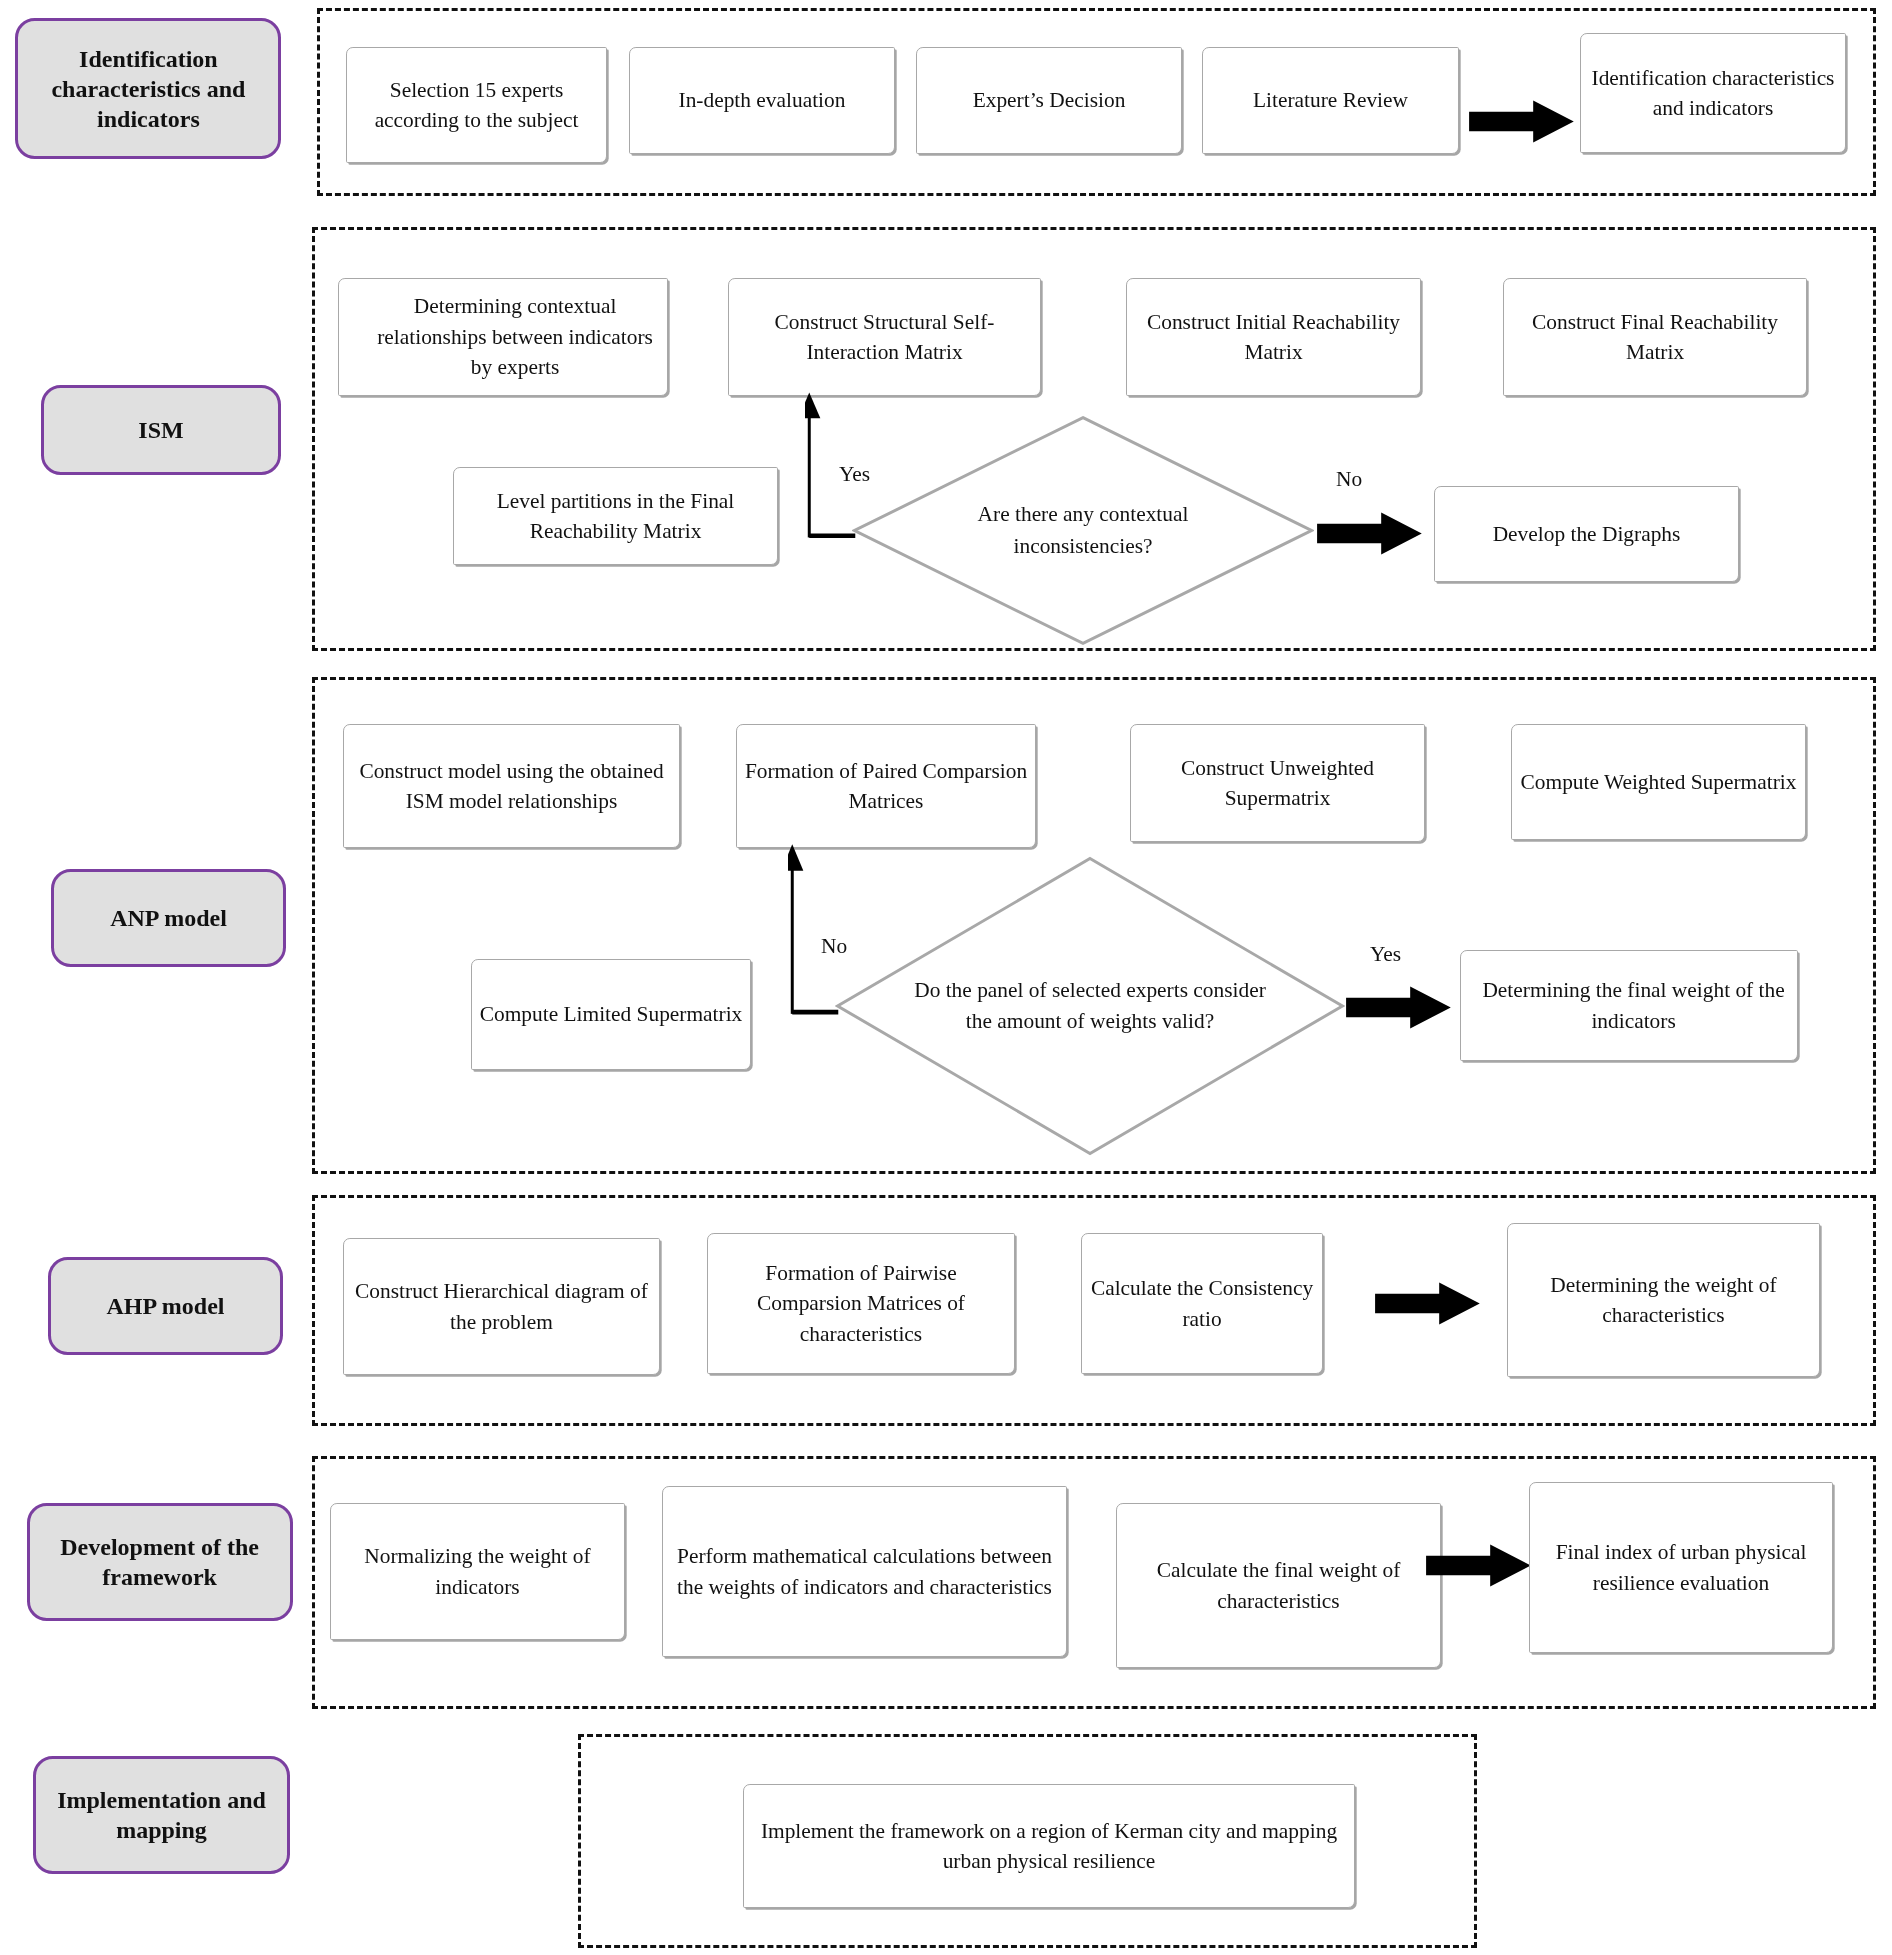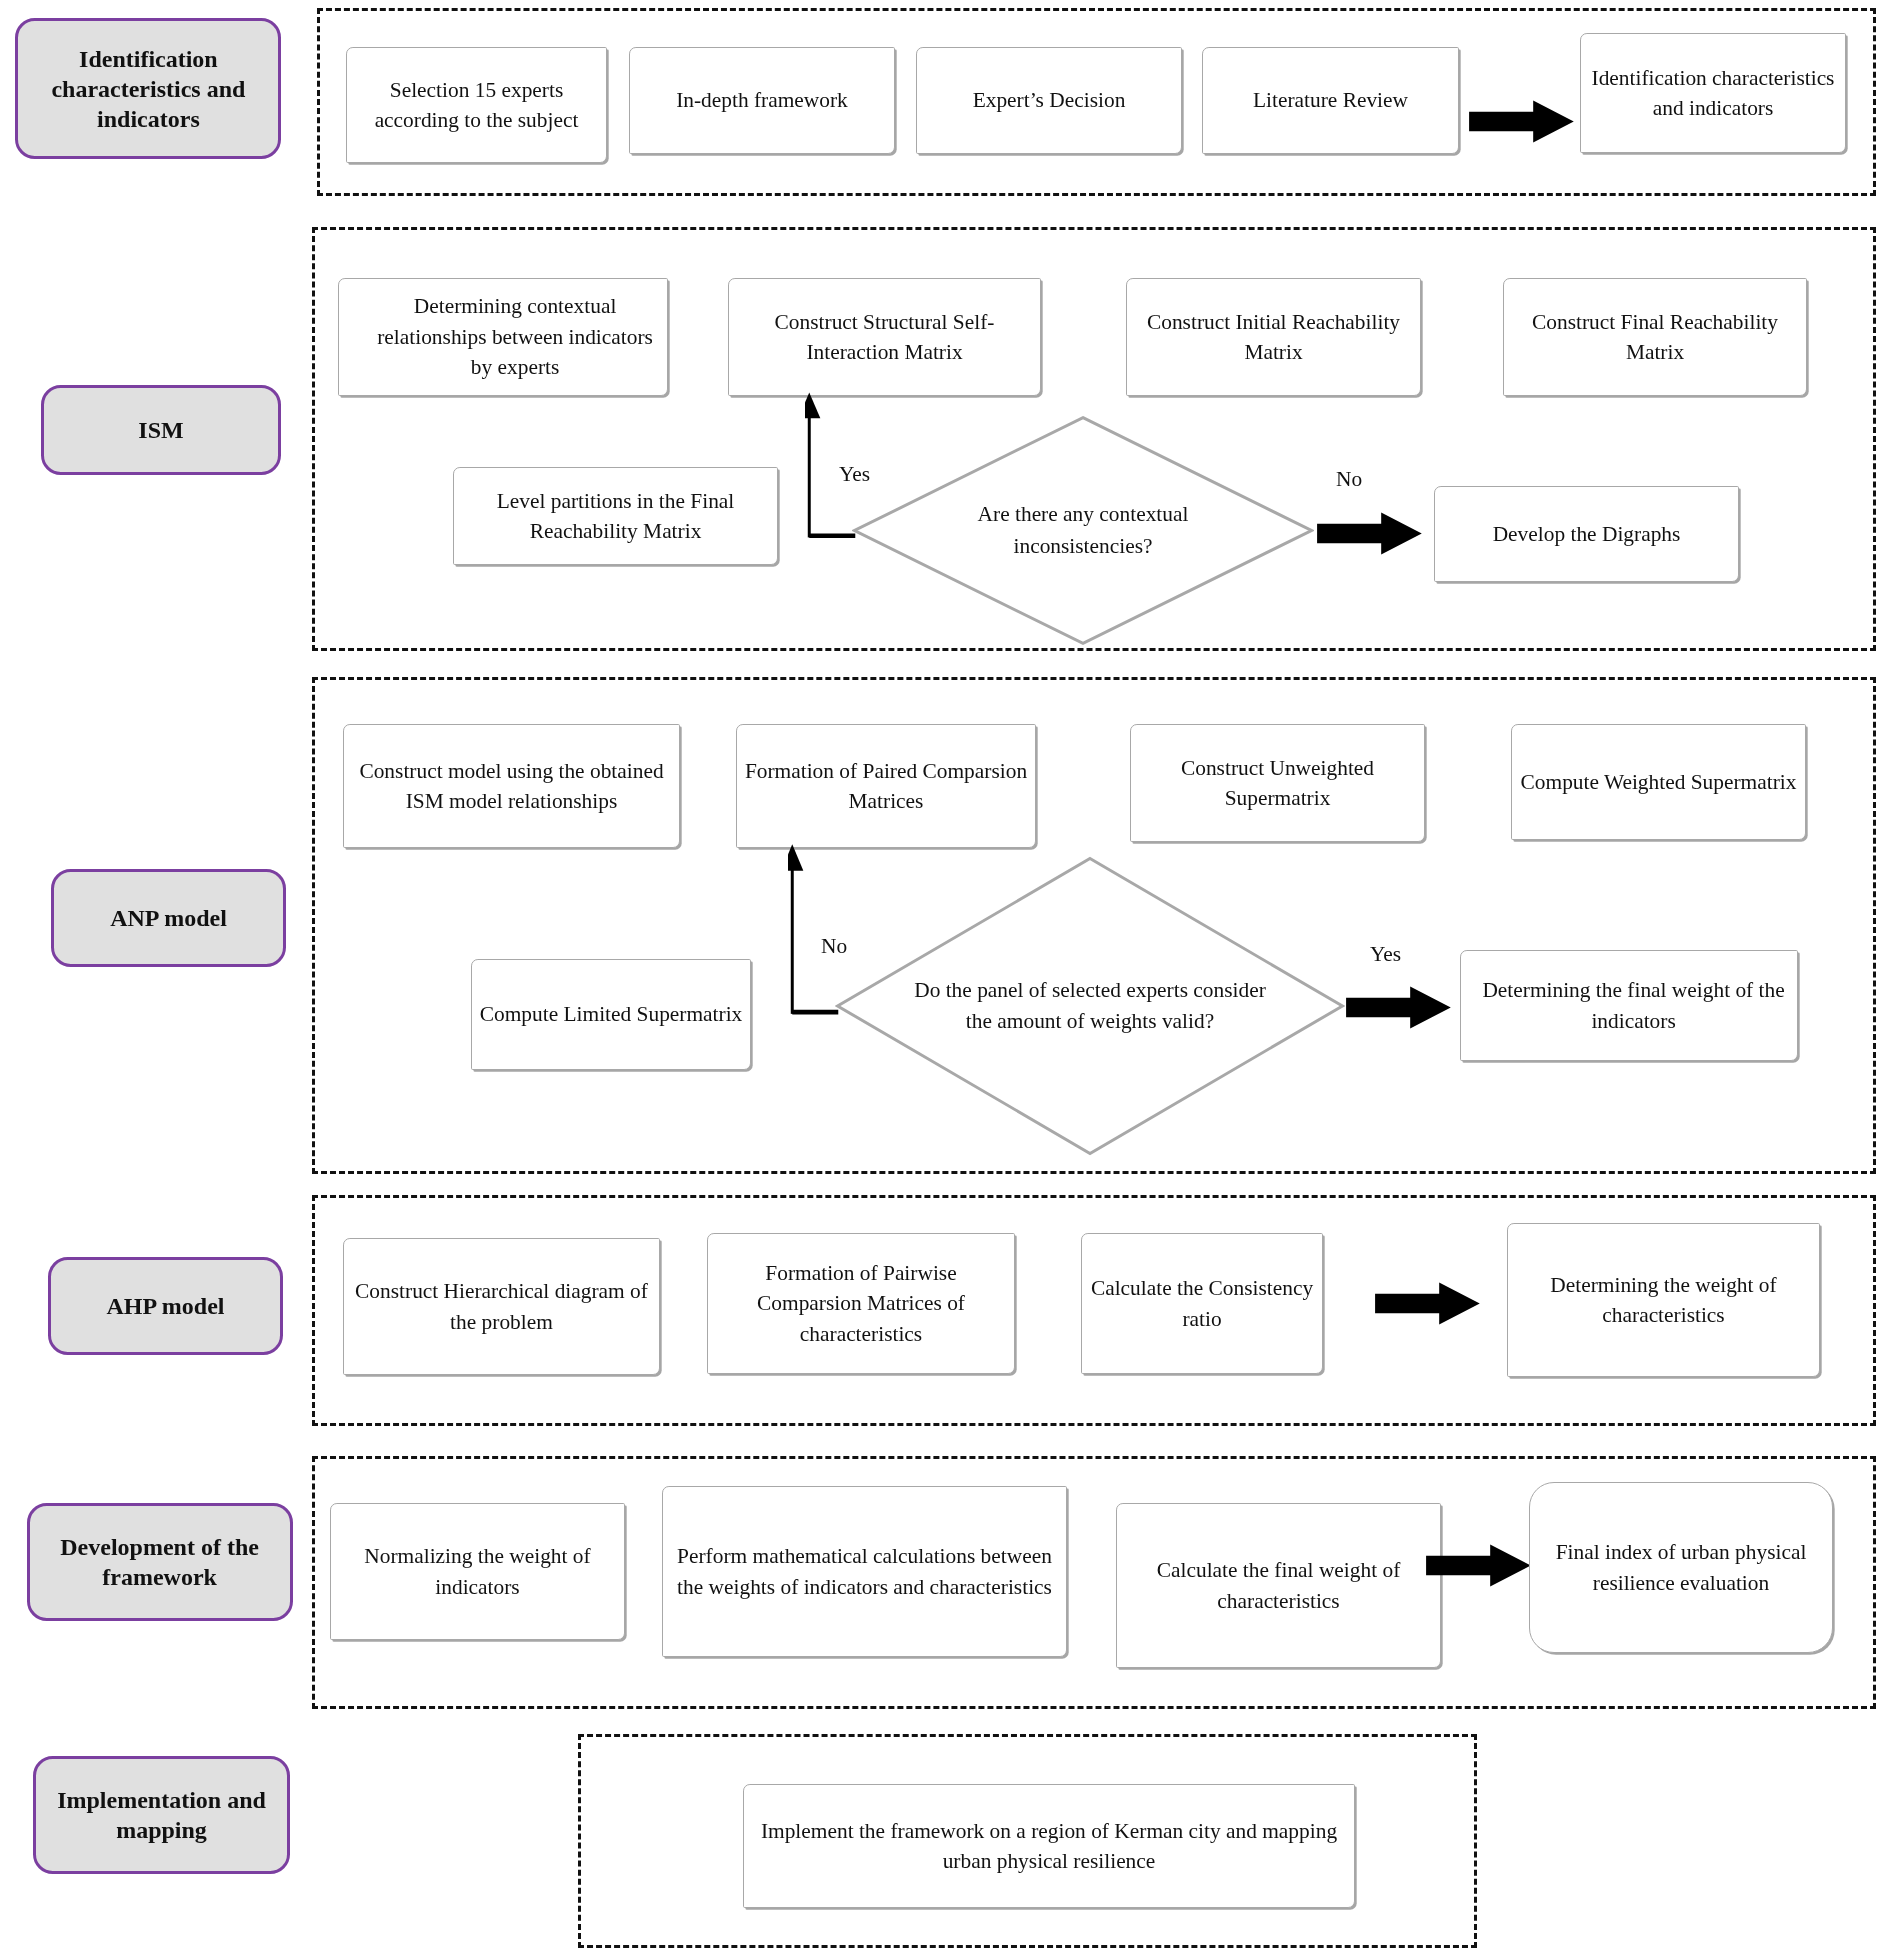--- a/index.html
+++ b/index.html
@@ -81,21 +81,21 @@
 </head>
 <body>
 
 <div class="canvas">
 
   <div class="stage-label" style="left:15.4px; top:18px; width:266px; height:141px;">Identification characteristics and indicators</div>
 
   <div class="dash-group" style="left:317px; top:7.7px; width:1559px; height:188px;"></div>
 
   <div class="proc-box" style="left:346px; top:47px; width:261px; height:116px;">Selection 15 experts according to the subject</div>
-  <div class="proc-box" style="left:629px; top:47px; width:266px; height:107px;">In-depth framework</div>
+  <div class="proc-box" style="left:629px; top:47px; width:266px; height:107px;">In-depth evaluation</div>
   <div class="proc-box" style="left:916px; top:47px; width:266px; height:107px;">Expert’s Decision</div>
   <div class="proc-box" style="left:1202px; top:47px; width:257px; height:107px;">Literature Review</div>
 
   <svg class="arrow" style="left:1469px; top:98px;" width="107" height="47" viewBox="0 0 250 110">
     <polygon points="0,32 150,32 150,6 245,55 150,104 150,78 0,78" fill="#000000"></polygon>
   </svg>
 
   <div class="proc-box" style="left:1580px; top:33px; width:266px; height:120px;">Identification characteristics and indicators</div>
 
   <div class="stage-label" style="left:41px; top:385px; width:240px; height:90px;">ISM</div>
@@ -181,21 +181,21 @@
   <div class="dash-group" style="left:312px; top:1456px; width:1564px; height:253px;"></div>
 
   <div class="proc-box" style="left:330px; top:1503px; width:295px; height:137px;">Normalizing the weight of indicators</div>
   <div class="proc-box" style="left:662px; top:1486px; width:405px; height:171px;">Perform mathematical calculations between the weights of indicators and characteristics</div>
   <div class="proc-box" style="left:1116px; top:1503px; width:325px; height:165px;">Calculate the final weight of characteristics</div>
 
   <svg class="arrow" style="left:1426px; top:1542px;" width="107" height="47" viewBox="0 0 250 110">
     <polygon points="0,32 150,32 150,6 245,55 150,104 150,78 0,78" fill="#000000"></polygon>
   </svg>
 
-  <div class="proc-box" style="left:1529px; top:1482px; width:304px; height:171px;border-radius:25px;">Final index of urban physical resilience evaluation</div>
+  <div class="proc-box" style="left:1529px; top:1482px; width:304px; height:171px;">Final index of urban physical resilience evaluation</div>
 
   <div class="stage-label" style="left:33px; top:1756px; width:257px; height:118px;">Implementation and mapping</div>
 
   <div class="dash-group" style="left:578px; top:1734px; width:899px; height:214px;"></div>
 
   <div class="proc-box" style="left:743px; top:1784px; width:612px; height:124px;">Implement the framework on a region of Kerman city and mapping urban physical resilience</div>
 
 </div>
 
 

